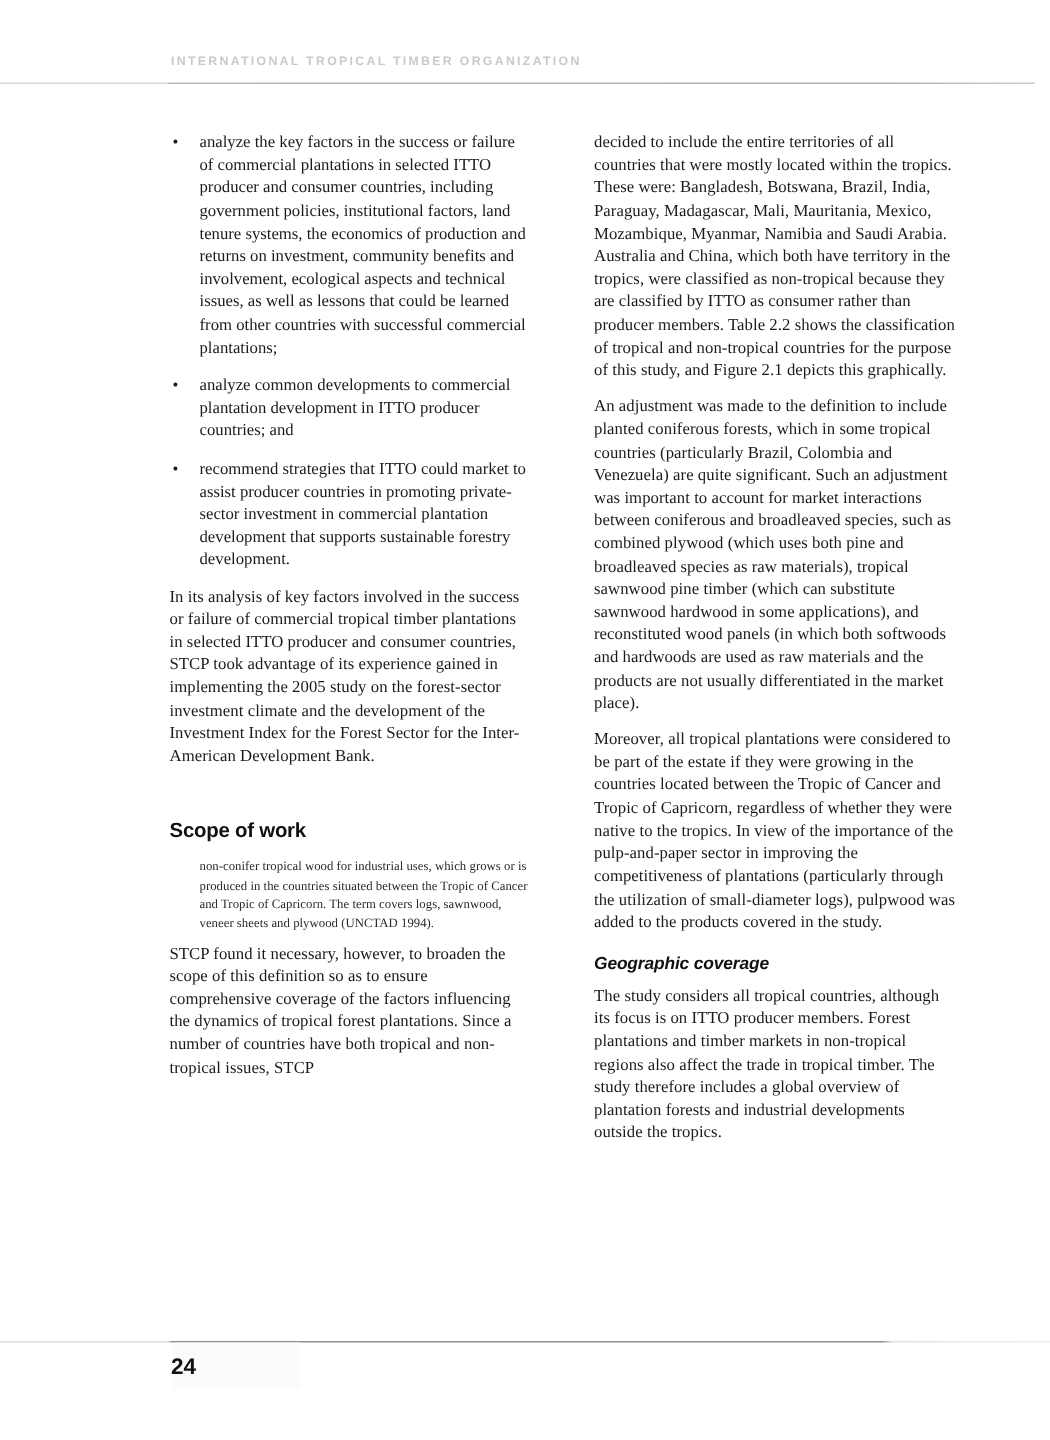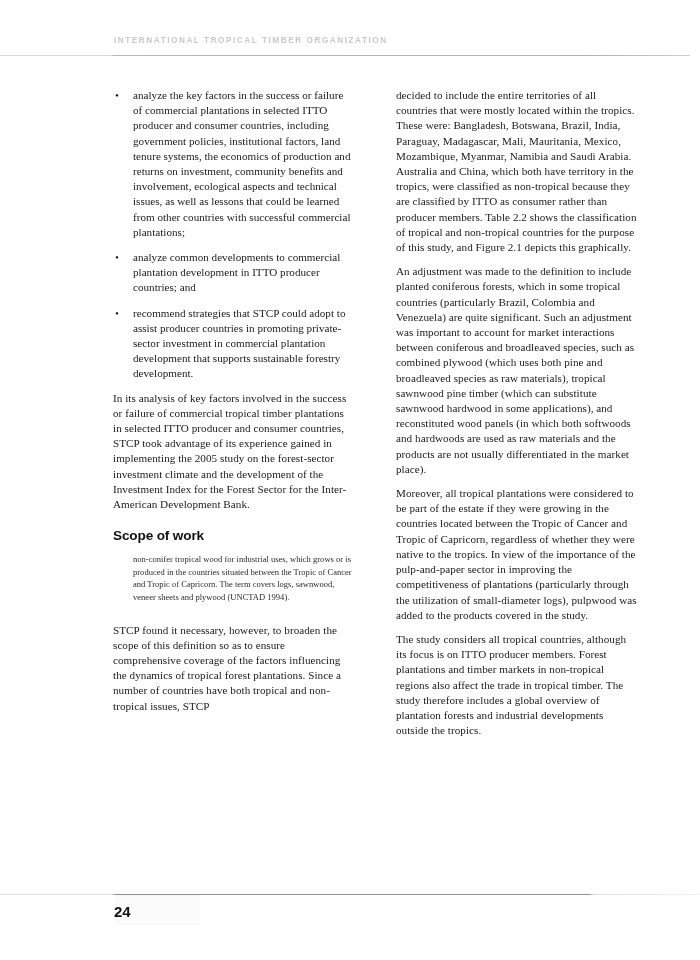--- a/index.html
+++ b/index.html
@@ -97,39 +97,39 @@
   .lead {
     font-weight: normal;
   }
 
   
   h2.h-main {
     font-family: "Liberation Sans", sans-serif;
     font-weight: bold;
     font-size: 13.6px;
     line-height: 17px;
-    margin: 15px 0 9px 0;
+    margin: 33px 0 9px 0;
     letter-spacing: -0.15px;
     color: #111;
   }
   h3.h-sub {
     font-family: "Liberation Sans", sans-serif;
     font-weight: bold;
     font-style: italic;
     font-size: 11.6px;
     line-height: 15px;
     margin: 12px 0 7px 0;
     letter-spacing: -0.1px;
     color: #111;
   }
   .col-right h3.h-sub:first-child { margin-top: 0; }
 
   
   .extract {
-    margin: 4px 0 19px 20px;
+    margin: 4px 0 7px 20px;
     font-size: 8.5px;
     line-height: 12.6px;
     color: #2a2a2a;
     letter-spacing: 0.02px;
   }
 
   
   .footer-rule {
     position: absolute;
     top: 894px;
@@ -174,21 +174,21 @@
         <li>
           <span class="bullet-dot">•</span>
           <span class="lead">analyze the key factors in the success or failure of commercial plantations</span><span> in selected ITTO producer and consumer countries, including government policies, institutional factors, land tenure systems, the economics of production and returns on investment, community benefits and involvement, ecological aspects and technical issues, as well as lessons that could be learned from other countries with successful commercial plantations;</span>
         </li>
         <li>
           <span class="bullet-dot">•</span>
           <span class="lead">analyze common developments to commercial plantation development</span><span> in ITTO producer countries; and</span>
         </li>
         <li>
           <span class="bullet-dot">•</span>
-          <span class="lead">recommend strategies that STCP could adopt to assist producer countries</span><span> in promoting private-sector investment in commercial plantation development that supports sustainable forestry development.</span>
+          <span class="lead">recommend strategies that ITTO could market to assist producer countries</span><span> in promoting private-sector investment in commercial plantation development that supports sustainable forestry development.</span>
         </li>
       </ul>
 
       <p class="body">In its analysis of key factors involved in the success or failure of commercial tropical timber plantations in selected ITTO producer and consumer countries, STCP took advantage of its experience gained in implementing the 2005 study on the forest-sector investment climate and the development of the Investment Index for the Forest Sector for the Inter-American Development Bank.</p>
 
       <h2 class="h-main">Scope of work</h2>
 
 
 
       <div class="extract">non-conifer tropical wood for industrial uses, which grows or is produced in the countries situated between the Tropic of Cancer and Tropic of Capricorn. The term covers logs, sawnwood, veneer sheets and plywood (UNCTAD 1994).</div>
@@ -197,20 +197,21 @@
     </div>
 
     <div class="col col-right">
 
       <p class="body">decided to include the entire territories of all countries that were mostly located within the tropics. These were: Bangladesh, Botswana, Brazil, India, Paraguay, Madagascar, Mali, Mauritania, Mexico, Mozambique, Myanmar, Namibia and Saudi Arabia. Australia and China, which both have territory in the tropics, were classified as non-tropical because they are classified by ITTO as consumer rather than producer members. Table 2.2 shows the classification of tropical and non-tropical countries for the purpose of this study, and Figure 2.1 depicts this graphically.</p>
 
       <p class="body">An adjustment was made to the definition to include planted coniferous forests, which in some tropical countries (particularly Brazil, Colombia and Venezuela) are quite significant. Such an adjustment was important to account for market interactions between coniferous and broadleaved species, such as combined plywood (which uses both pine and broadleaved species as raw materials), tropical sawnwood pine timber (which can substitute sawnwood hardwood in some applications), and reconstituted wood panels (in which both softwoods and hardwoods are used as raw materials and the products are not usually differentiated in the market place).</p>
 
       <p class="body">Moreover, all tropical plantations were considered to be part of the estate if they were growing in the countries located between the Tropic of Cancer and Tropic of Capricorn, regardless of whether they were native to the tropics. In view of the importance of the pulp-and-paper sector in improving the competitiveness of plantations (particularly through the utilization of small-diameter logs), pulpwood was added to the products covered in the study.</p>
 
+      <h3 class="h-sub">Geographic coverage</h3>
 
       <p class="body">The study considers all tropical countries, although its focus is on ITTO producer members. Forest plantations and timber markets in non-tropical regions also affect the trade in tropical timber. The study therefore includes a global overview of plantation forests and industrial developments outside the tropics.</p>
     </div>
   </div>
 
   <div class="footer-rule"></div>
   <div class="footer-tint"></div>
   <div class="folio">24</div>
 
 </div>

